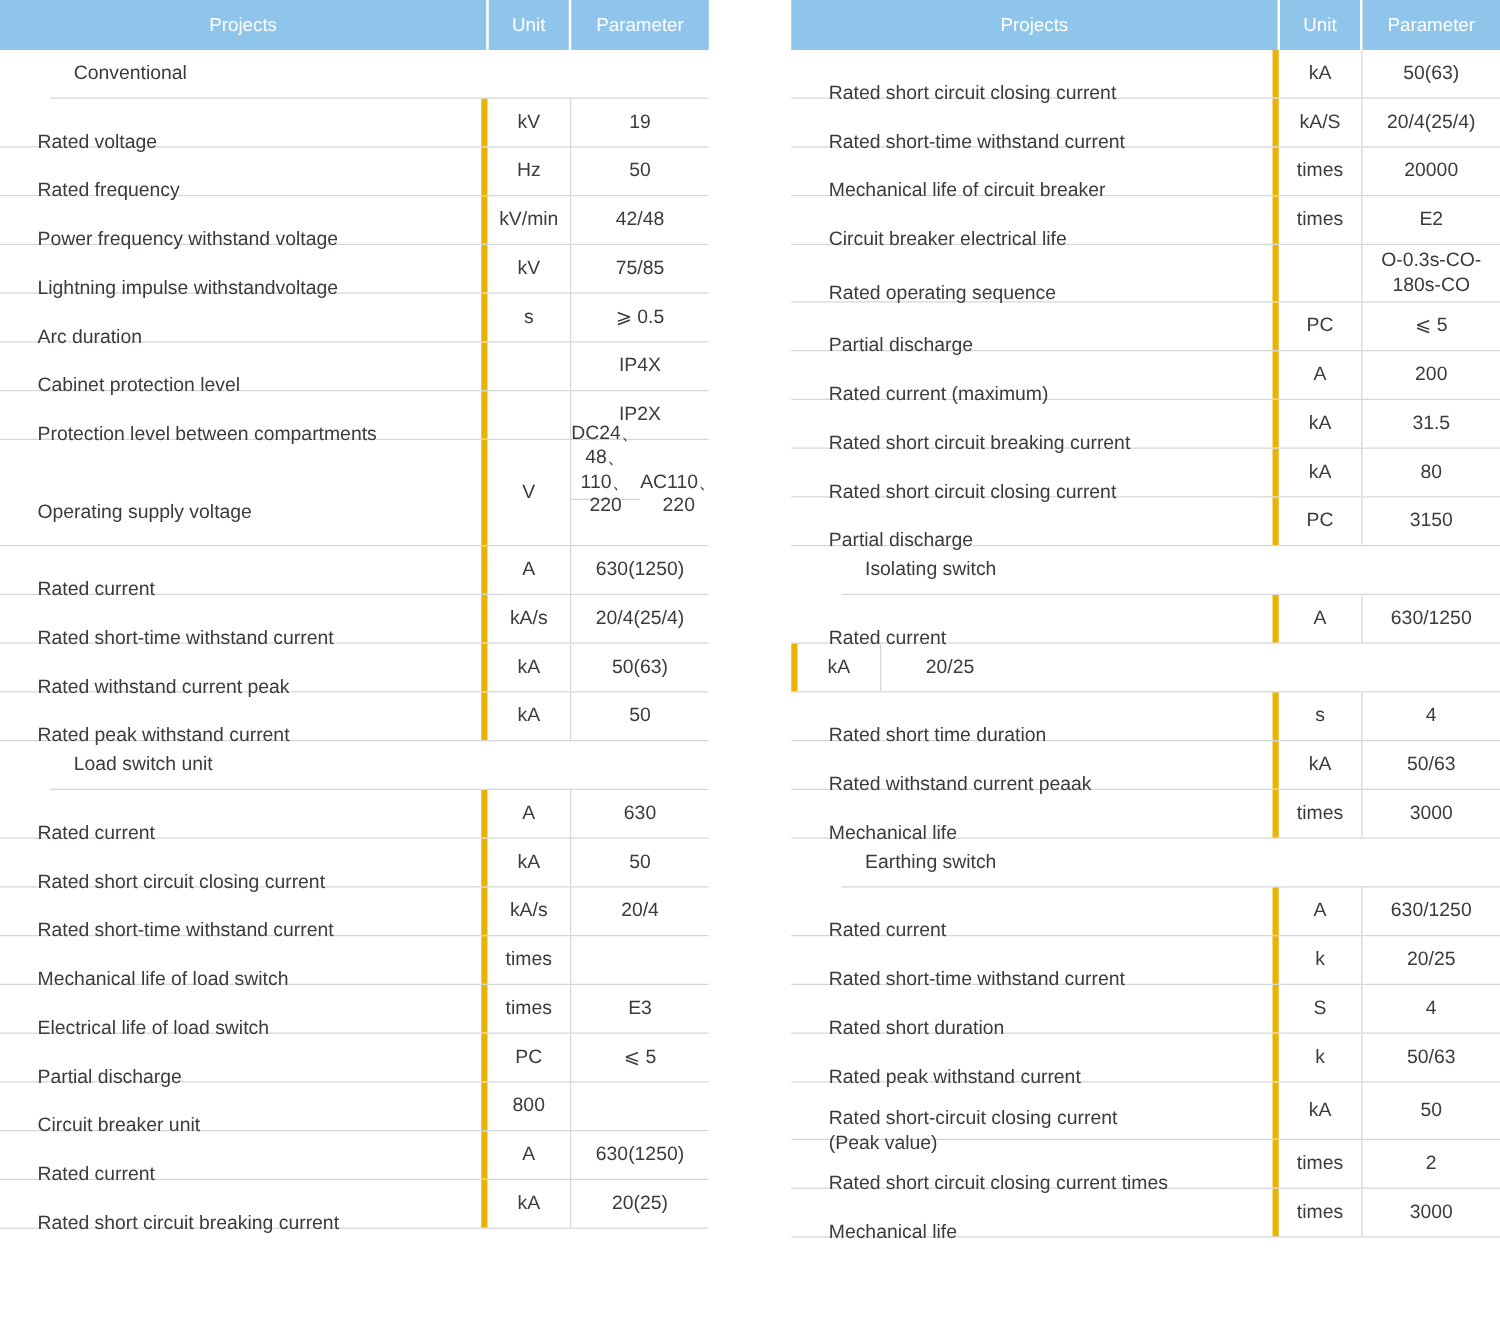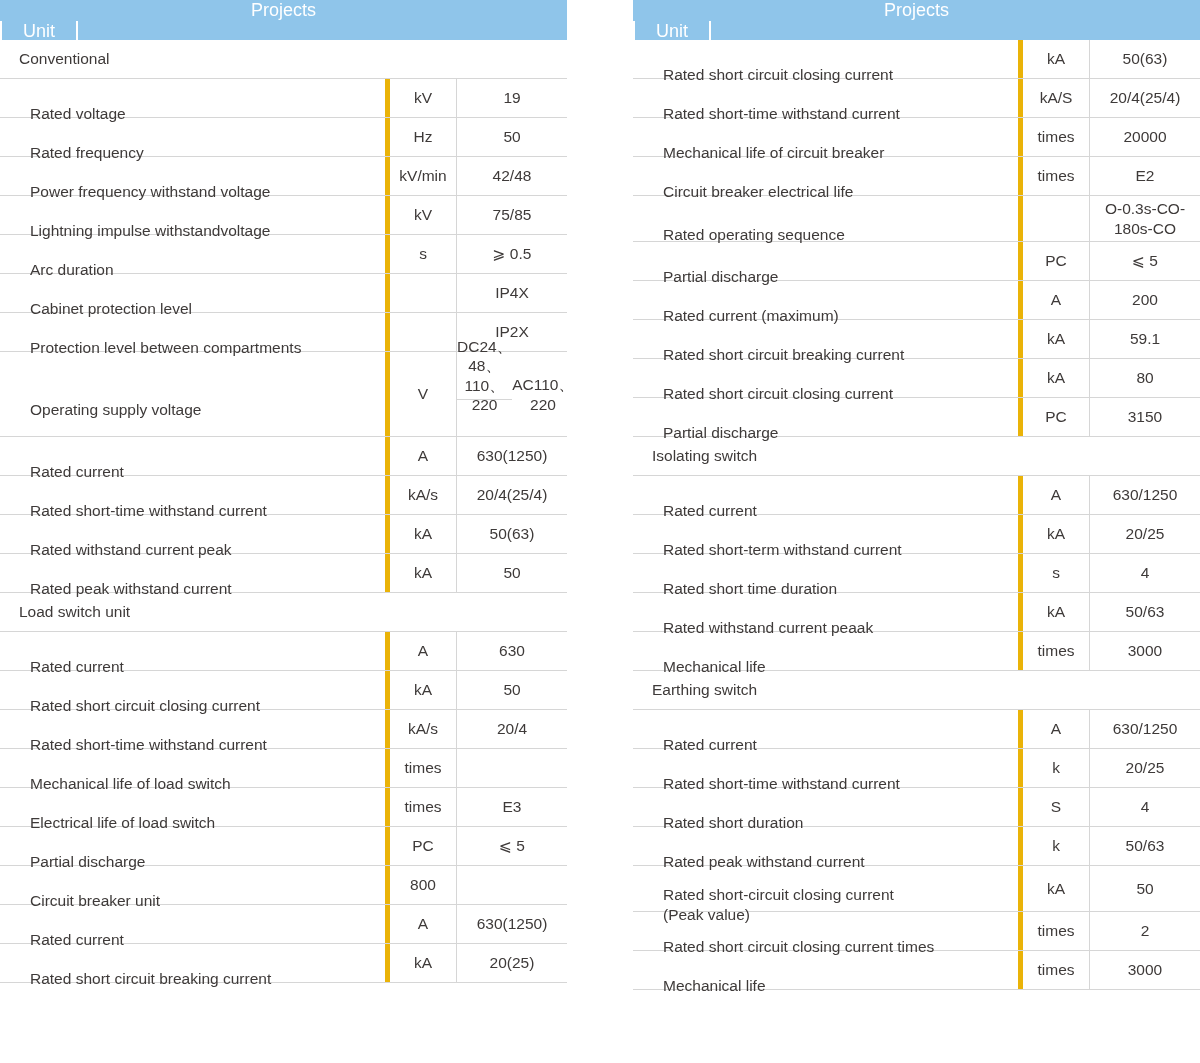--- a/index.html
+++ b/index.html
@@ -5,37 +5,37 @@
   html,body{margin:0;padding:0;}
   body{
     width:1200px;height:1063px;position:relative;overflow:hidden;
     background:#ffffff;color:#3e3a39;
     font-family:"Liberation Sans","DejaVu Sans",sans-serif;
     font-size:15.5px;
   }
   .spec-table{position:absolute;top:0;width:567px;}
   #table-0{left:0;}
   #table-1{left:633px;}
-  .thead{display:flex;height:40px;background:#8fc5ea;color:#ffffff;font-size:18px;flex-direction:column;}
+  .thead{display:flex;height:40px;background:#8fc5ea;color:#ffffff;font-size:15px;}
   .thead .hc{display:flex;align-items:center;justify-content:center;box-sizing:border-box;}
   .thead .hc-proj{flex:1;}
-  .thead .hc-unit{width:78px;border-left:2px solid #ffffff;border-right:2px solid #ffffff;}
-  .thead .hc-param{width:96px;}
+  .thead .hc-unit{width:68px;border-left:2px solid #ffffff;border-right:2px solid #ffffff;}
+  .thead .hc-param{width:110px;}
   .row{display:flex;border-bottom:1px solid #d6d6d6;box-sizing:content-box;}
   .row.h-std{height:38px;}
   .row.h-tall{height:45px;}
   .row.h-split{height:84px;}
   .cell-proj{flex:1;display:flex;align-items:center;padding-left:30px;box-sizing:border-box;
              white-space:pre-line;line-height:1.25;margin-top:32px;}
   .cell-unit{width:72px;display:flex;align-items:center;justify-content:center;box-sizing:border-box;
              border-left:5px solid #eab308;border-right:1px solid #d6d6d6;text-align:center;}
   .cell-param{width:110px;display:flex;align-items:center;justify-content:center;text-align:center;
               white-space:pre-line;line-height:1.25;}
   .section-row{display:flex;align-items:center;height:38px;border-bottom:1px solid #d6d6d6;
-               padding-left:19px;box-sizing:content-box;}
+               padding-left:19px;box-sizing:content-box;margin-left:40px;}
   .param-stack{width:110px;display:flex;flex-direction:row;}
   .param-stack .p-top{height:48px;display:flex;align-items:center;justify-content:center;
                       border-bottom:1px solid #d6d6d6;text-align:center;white-space:pre-line;
                       line-height:1.25;box-sizing:border-box;}
   .param-stack .p-bottom{flex:1;display:flex;align-items:center;justify-content:center;
                          text-align:center;white-space:pre-line;}
 </style>
 </head>
 <body>
 
@@ -203,42 +203,41 @@
         <div class="cell-param">⩽ 5</div>
       </div>
       <div class="row h-std">
         <div class="cell-proj">Rated current (maximum)</div>
         <div class="cell-unit">A</div>
         <div class="cell-param">200</div>
       </div>
       <div class="row h-std">
         <div class="cell-proj">Rated short circuit breaking current</div>
         <div class="cell-unit">kA</div>
-        <div class="cell-param">59.1</div>
+        <div class="cell-param">31.5</div>
       </div>
       <div class="row h-std">
         <div class="cell-proj">Rated short circuit closing current</div>
         <div class="cell-unit">kA</div>
         <div class="cell-param">80</div>
       </div>
       <div class="row h-std">
         <div class="cell-proj">Partial discharge</div>
         <div class="cell-unit">PC</div>
         <div class="cell-param">3150</div>
       </div>
       <div class="section-row">
         <div class="section-label">Isolating switch</div>
       </div>
       <div class="row h-std">
         <div class="cell-proj">Rated current</div>
         <div class="cell-unit">A</div>
         <div class="cell-param">630/1250</div>
       </div>
       <div class="row h-std">
-        <div class="cell-proj">Rated short-term withstand current</div>
         <div class="cell-unit">kA</div>
         <div class="cell-param">20/25</div>
       </div>
       <div class="row h-std">
         <div class="cell-proj">Rated short time duration</div>
         <div class="cell-unit">s</div>
         <div class="cell-param">4</div>
       </div>
       <div class="row h-std">
         <div class="cell-proj">Rated withstand current peaak</div>

